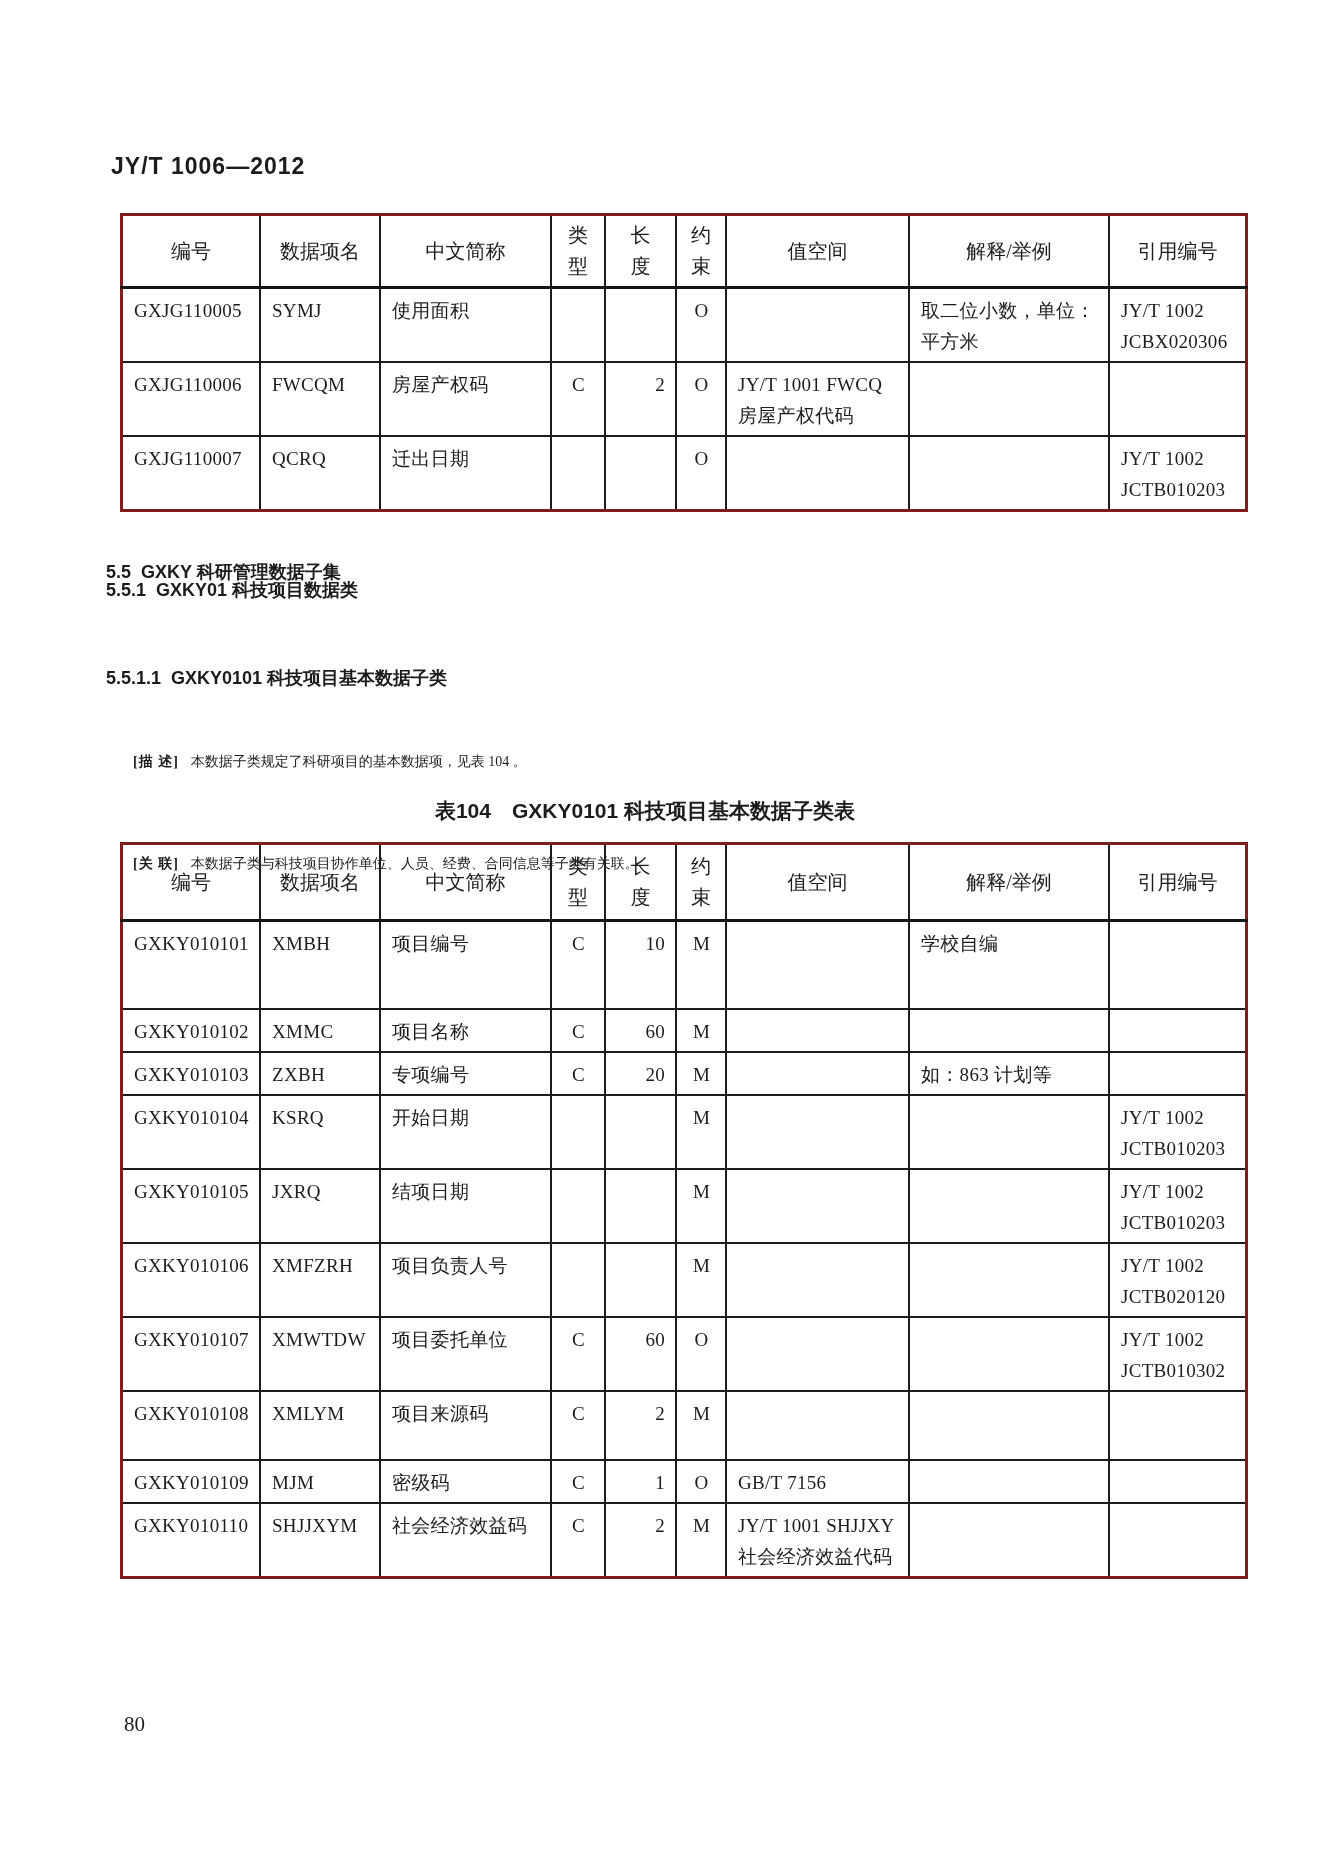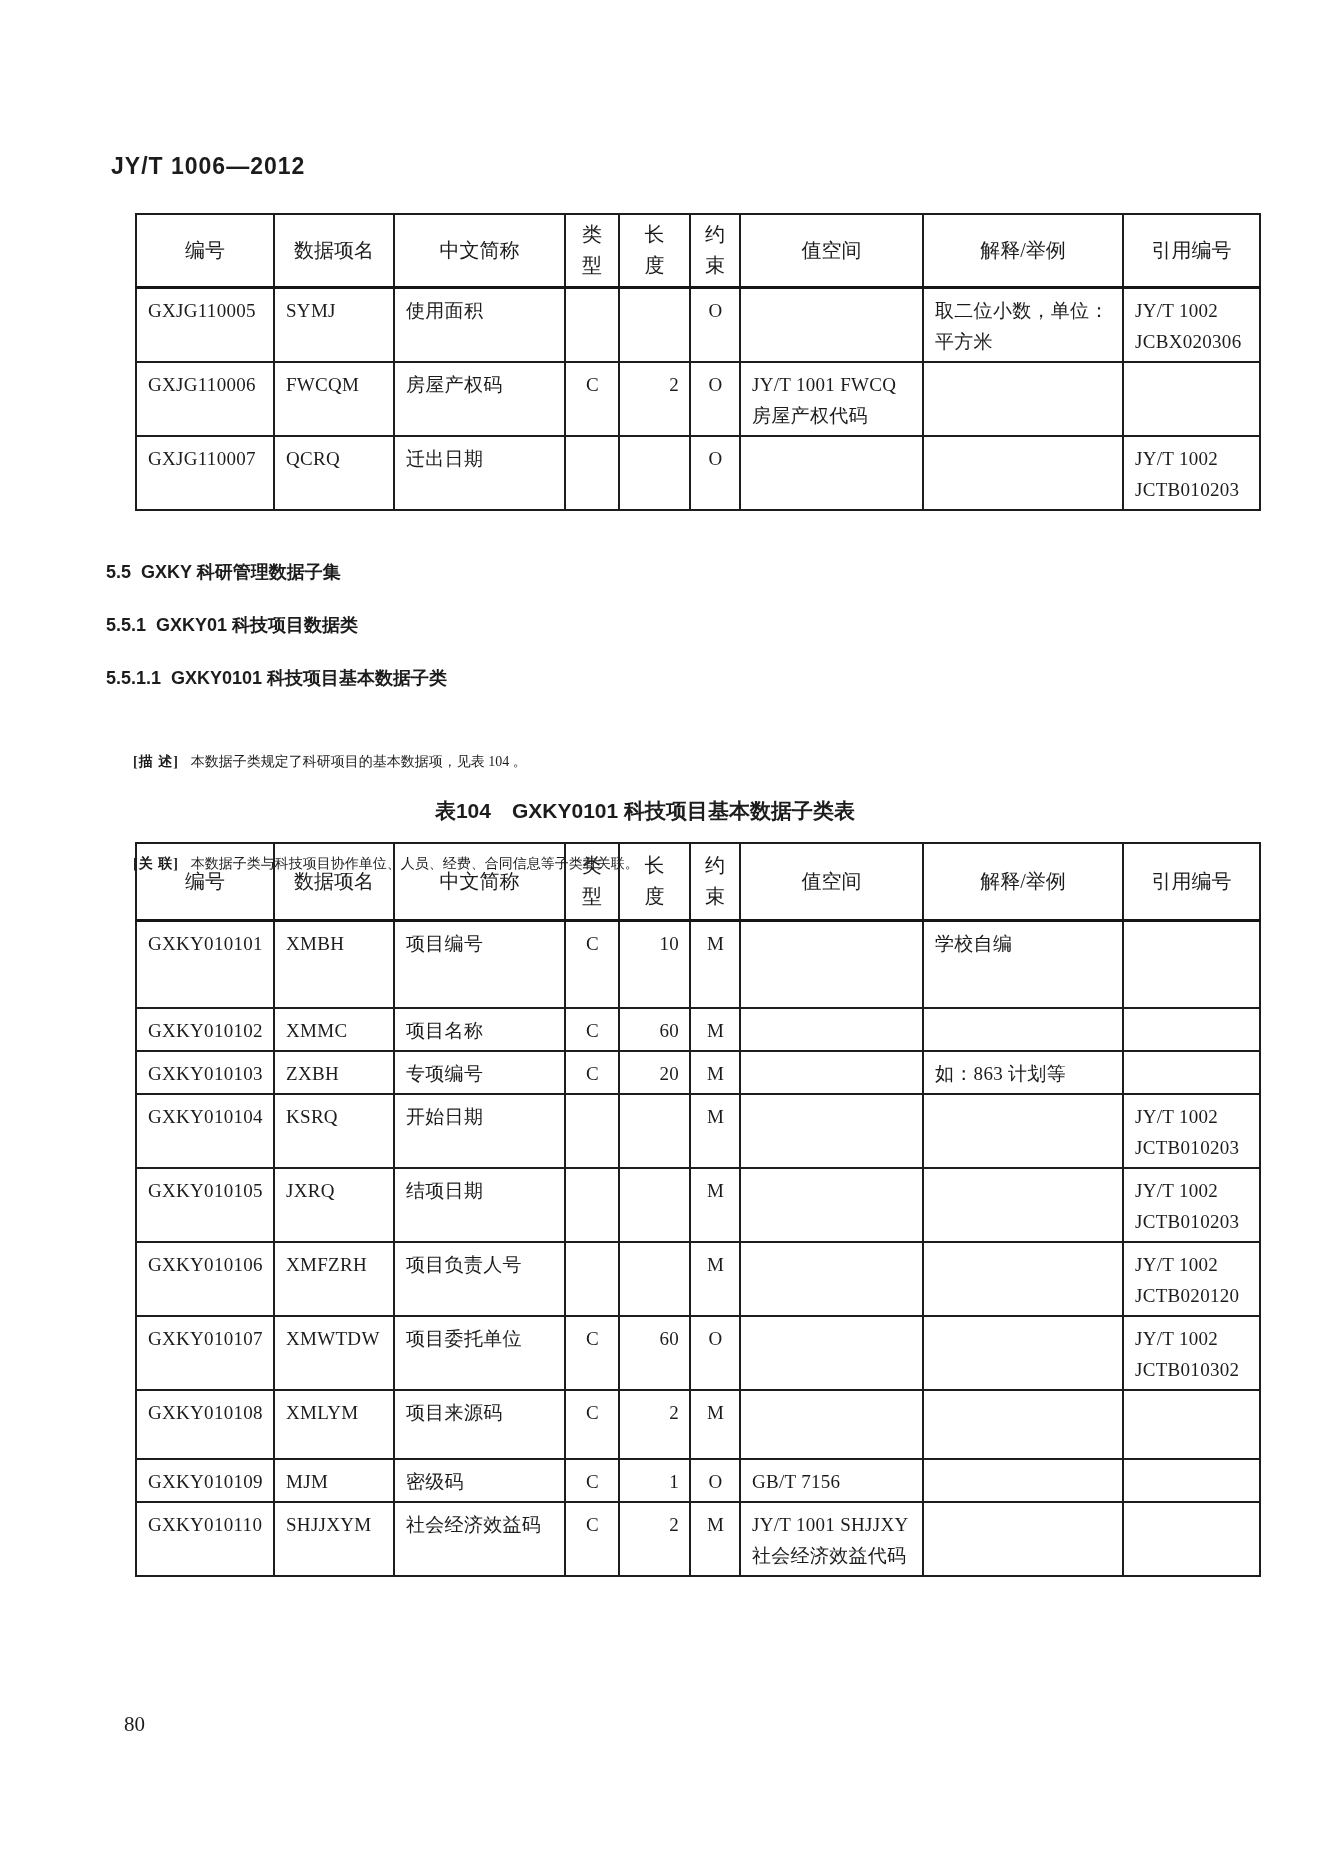--- a/index.html
+++ b/index.html
@@ -15,24 +15,24 @@
   
   .doc-header{
     position:absolute;left:111px;top:153px;
     font-family:"Liberation Sans","DejaVu Sans",sans-serif;
     font-weight:bold;font-size:23px;letter-spacing:1px;
     white-space:pre-wrap;
   }
 
   
   table.std{
-    position:absolute;left:135px;
+    position:absolute;left:120px;
     border-collapse:collapse;table-layout:fixed;
     width:1046px;
-    border:1px solid #7f1d1d;
+    border:3px solid #7f1d1d;
     font-size:19px;
   }
   #t1{top:213px;}
   #t2{top:842px;}
   table.std th{
     font-weight:normal;text-align:center;vertical-align:middle;
     white-space:pre-line;line-height:31px;font-size:20px;
     border:2px solid #1d1d1d;padding:4px 4px;
   }
   table.std thead tr th{border-bottom:3px solid #161616;}
@@ -71,21 +71,21 @@
   #t2 tbody tr:nth-child(12){height:70px;}
 
   
   .sec-heading{
     position:absolute;left:106px;
     font-family:"Liberation Sans","DejaVu Sans",sans-serif;
     font-weight:bold;font-size:18px;
     white-space:pre-wrap;
   }
   #h55{top:560px;}
-  #h551{top:613px;}
+  #h551{top:578px;}
   #h5511{top:666px;}
 
   
   .para-block{
     position:absolute;left:112px;top:711px;
     font-size:14px;line-height:34px;
   }
   .para-row{white-space:pre-wrap;}
   .para-label{
     font-weight:bold;

